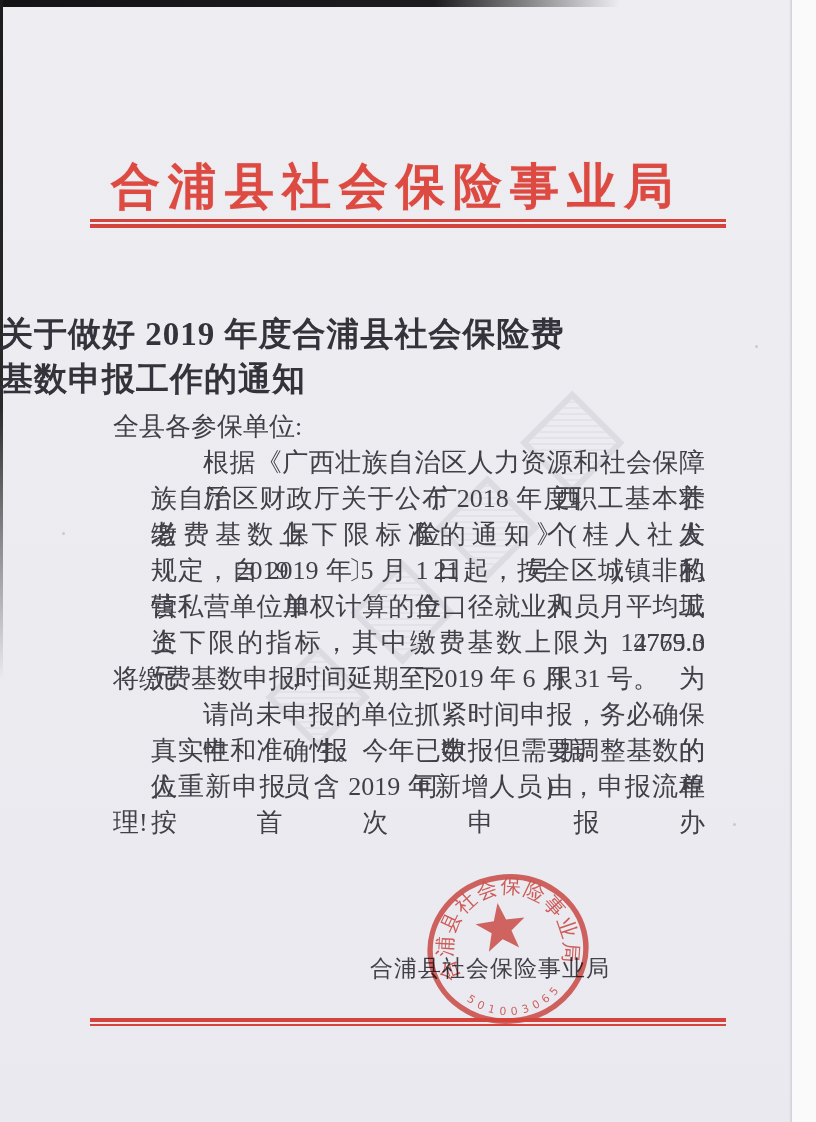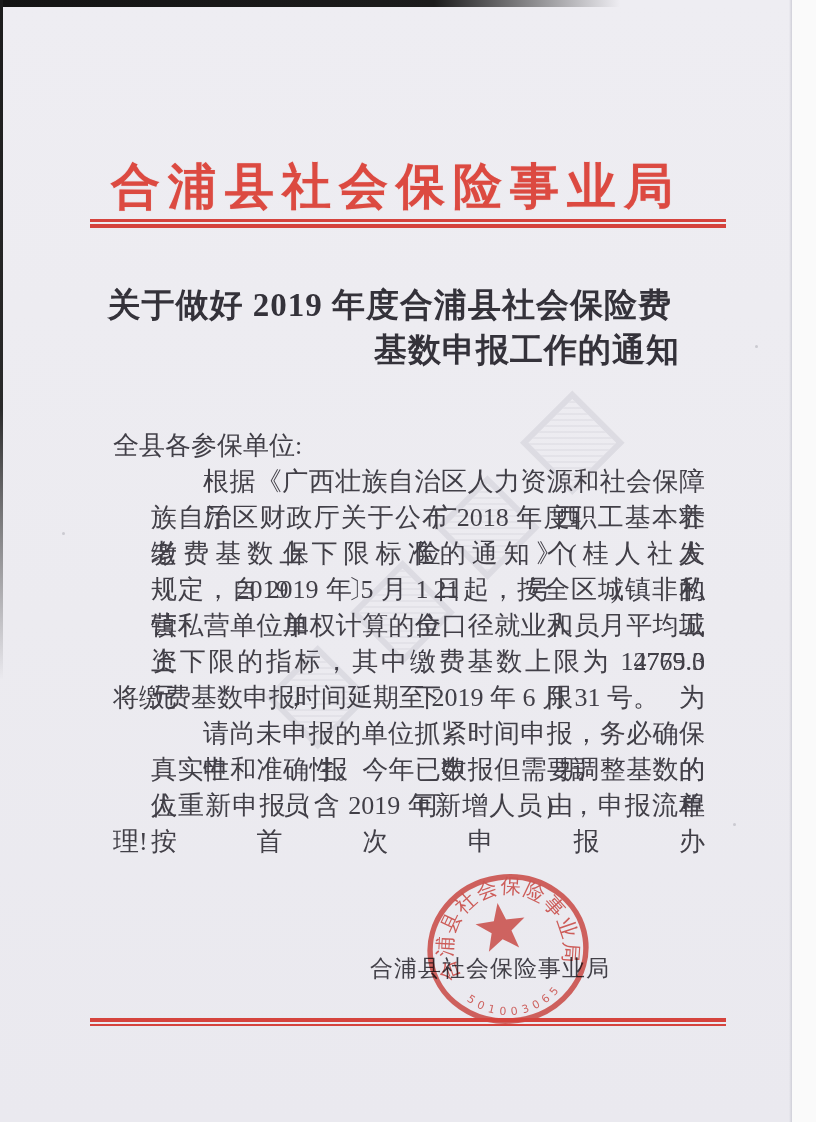--- a/index.html
+++ b/index.html
@@ -27,27 +27,27 @@
   .rule{position:absolute;left:90px;width:636px;}
   .rule .t{height:3px;background:#d5433d;}
   .rule .g{height:2px;}
   .rule .b{height:4px;background:#d5433d;}
   .rule-top{top:219px;}
   .rule-bottom{top:1018px;}
   .rule-bottom .t{height:4px;}
   .rule-bottom .b{height:2px;}
 
   
-  .title{position:absolute;left:0;width:672px;text-align:right;color:#34323a;
-    font-weight:bold;font-size:33px;letter-spacing:1px;white-space:nowrap;}
+  .title{position:absolute;left:0;width:672px;text-align:left;color:#34323a;
+    font-weight:bold;font-size:33px;letter-spacing:1px;white-space:nowrap;margin-top:29px;}
   .title1{top:283px;}
-  .title2{top:328px;padding-left:8px;}
+  .title2{top:328px;}
 
   
-  .body-block{position:absolute;left:113px;top:428px;width:592px;color:#413f47;
+  .body-block{position:absolute;left:113px;top:409px;width:592px;color:#413f47;
     font-size:26px;}
   .bl{height:36px;line-height:36px;white-space:nowrap;}
   .bl.j{white-space:normal;text-align:justify;text-align-last:justify;text-justify:inter-character;margin-left:38px;}
   .bl.ind{padding-left:52px;}
 
   
   .sig{position:absolute;left:330px;top:953px;width:320px;text-align:center;
     font-size:23px;letter-spacing:1px;color:#413f47;white-space:nowrap;}
   .date{position:absolute;left:330px;top:987px;width:320px;text-align:center;
     font-size:22px;letter-spacing:2px;color:#413f47;white-space:nowrap;}

